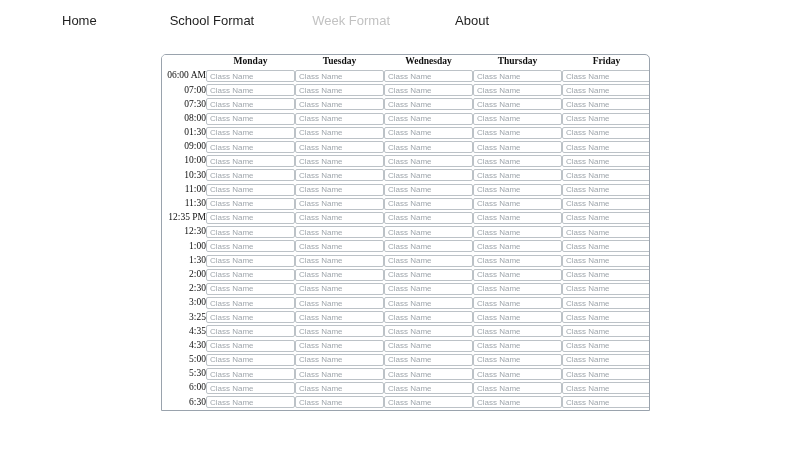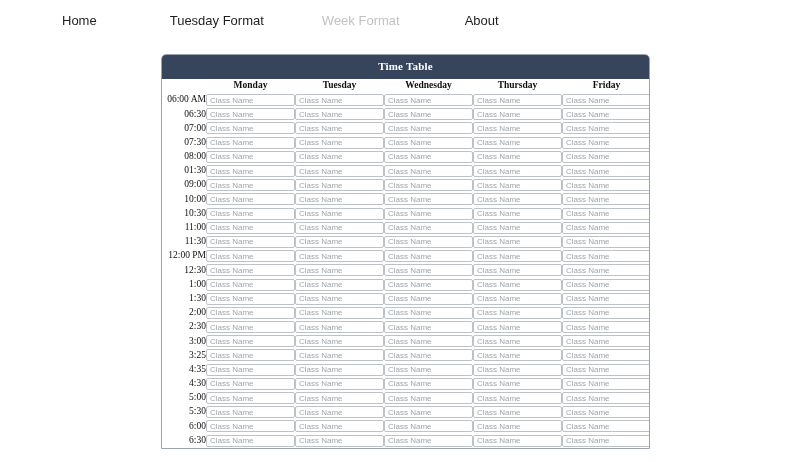--- a/index.html
+++ b/index.html
@@ -125,28 +125,27 @@
   .class-input::placeholder {
     color: #9fa6ac;
     opacity: 1;
   }
 </style>
 </head>
 <body>
 
 <div class="navbar">
   <a class="nav-item nav-home" href="#">Home</a>
-  <a class="nav-item nav-school" href="#">Tuesday Format</a>
+  <a class="nav-item nav-school" href="#">School Format</a>
   <a class="nav-item nav-week" href="#">Week Format</a>
   <a class="nav-item nav-about" href="#">About</a>
 </div>
 
 <div class="card">
 
-  <div class="card-header">Time Table</div>
 
   <table class="tt-table">
     <colgroup>
       <col class="col-time">
       <col class="col-day">
         <col class="col-day">
         <col class="col-day">
       <col class="col-day">
         <col class="col-day">
     </colgroup>
@@ -173,38 +172,20 @@
             <input type="text" class="class-input" placeholder="Class Name" style="">
           </td>
           <td class="slot-cell">
             <input type="text" class="class-input" placeholder="Class Name" style="">
           </td>
           <td class="slot-cell">
             <input type="text" class="class-input" placeholder="Class Name" style="">
           </td>
         </tr>
         <tr>
-          <td class="time-cell">06:30</td>
-          <td class="slot-cell">
-            <input type="text" class="class-input" placeholder="Class Name" style="">
-          </td>
-          <td class="slot-cell">
-            <input type="text" class="class-input" placeholder="Class Name" style="">
-          </td>
-          <td class="slot-cell">
-            <input type="text" class="class-input" placeholder="Class Name" style="">
-          </td>
-          <td class="slot-cell">
-            <input type="text" class="class-input" placeholder="Class Name" style="">
-          </td>
-          <td class="slot-cell">
-            <input type="text" class="class-input" placeholder="Class Name" style="">
-          </td>
-        </tr>
-        <tr>
           <td class="time-cell">07:00</td>
           <td class="slot-cell">
             <input type="text" class="class-input" placeholder="Class Name" style="">
           </td>
           <td class="slot-cell">
             <input type="text" class="class-input" placeholder="Class Name" style="">
           </td>
           <td class="slot-cell">
             <input type="text" class="class-input" placeholder="Class Name" style="">
           </td>
@@ -353,21 +334,21 @@
             <input type="text" class="class-input" placeholder="Class Name" style="">
           </td>
           <td class="slot-cell">
             <input type="text" class="class-input" placeholder="Class Name" style="">
           </td>
           <td class="slot-cell">
             <input type="text" class="class-input" placeholder="Class Name" style="">
           </td>
         </tr>
         <tr>
-          <td class="time-cell">12:00 PM</td>
+          <td class="time-cell">12:35 PM</td>
           <td class="slot-cell">
             <input type="text" class="class-input" placeholder="Class Name" style="">
           </td>
           <td class="slot-cell">
             <input type="text" class="class-input" placeholder="Class Name" style="">
           </td>
           <td class="slot-cell">
             <input type="text" class="class-input" placeholder="Class Name" style="">
           </td>
           <td class="slot-cell">

